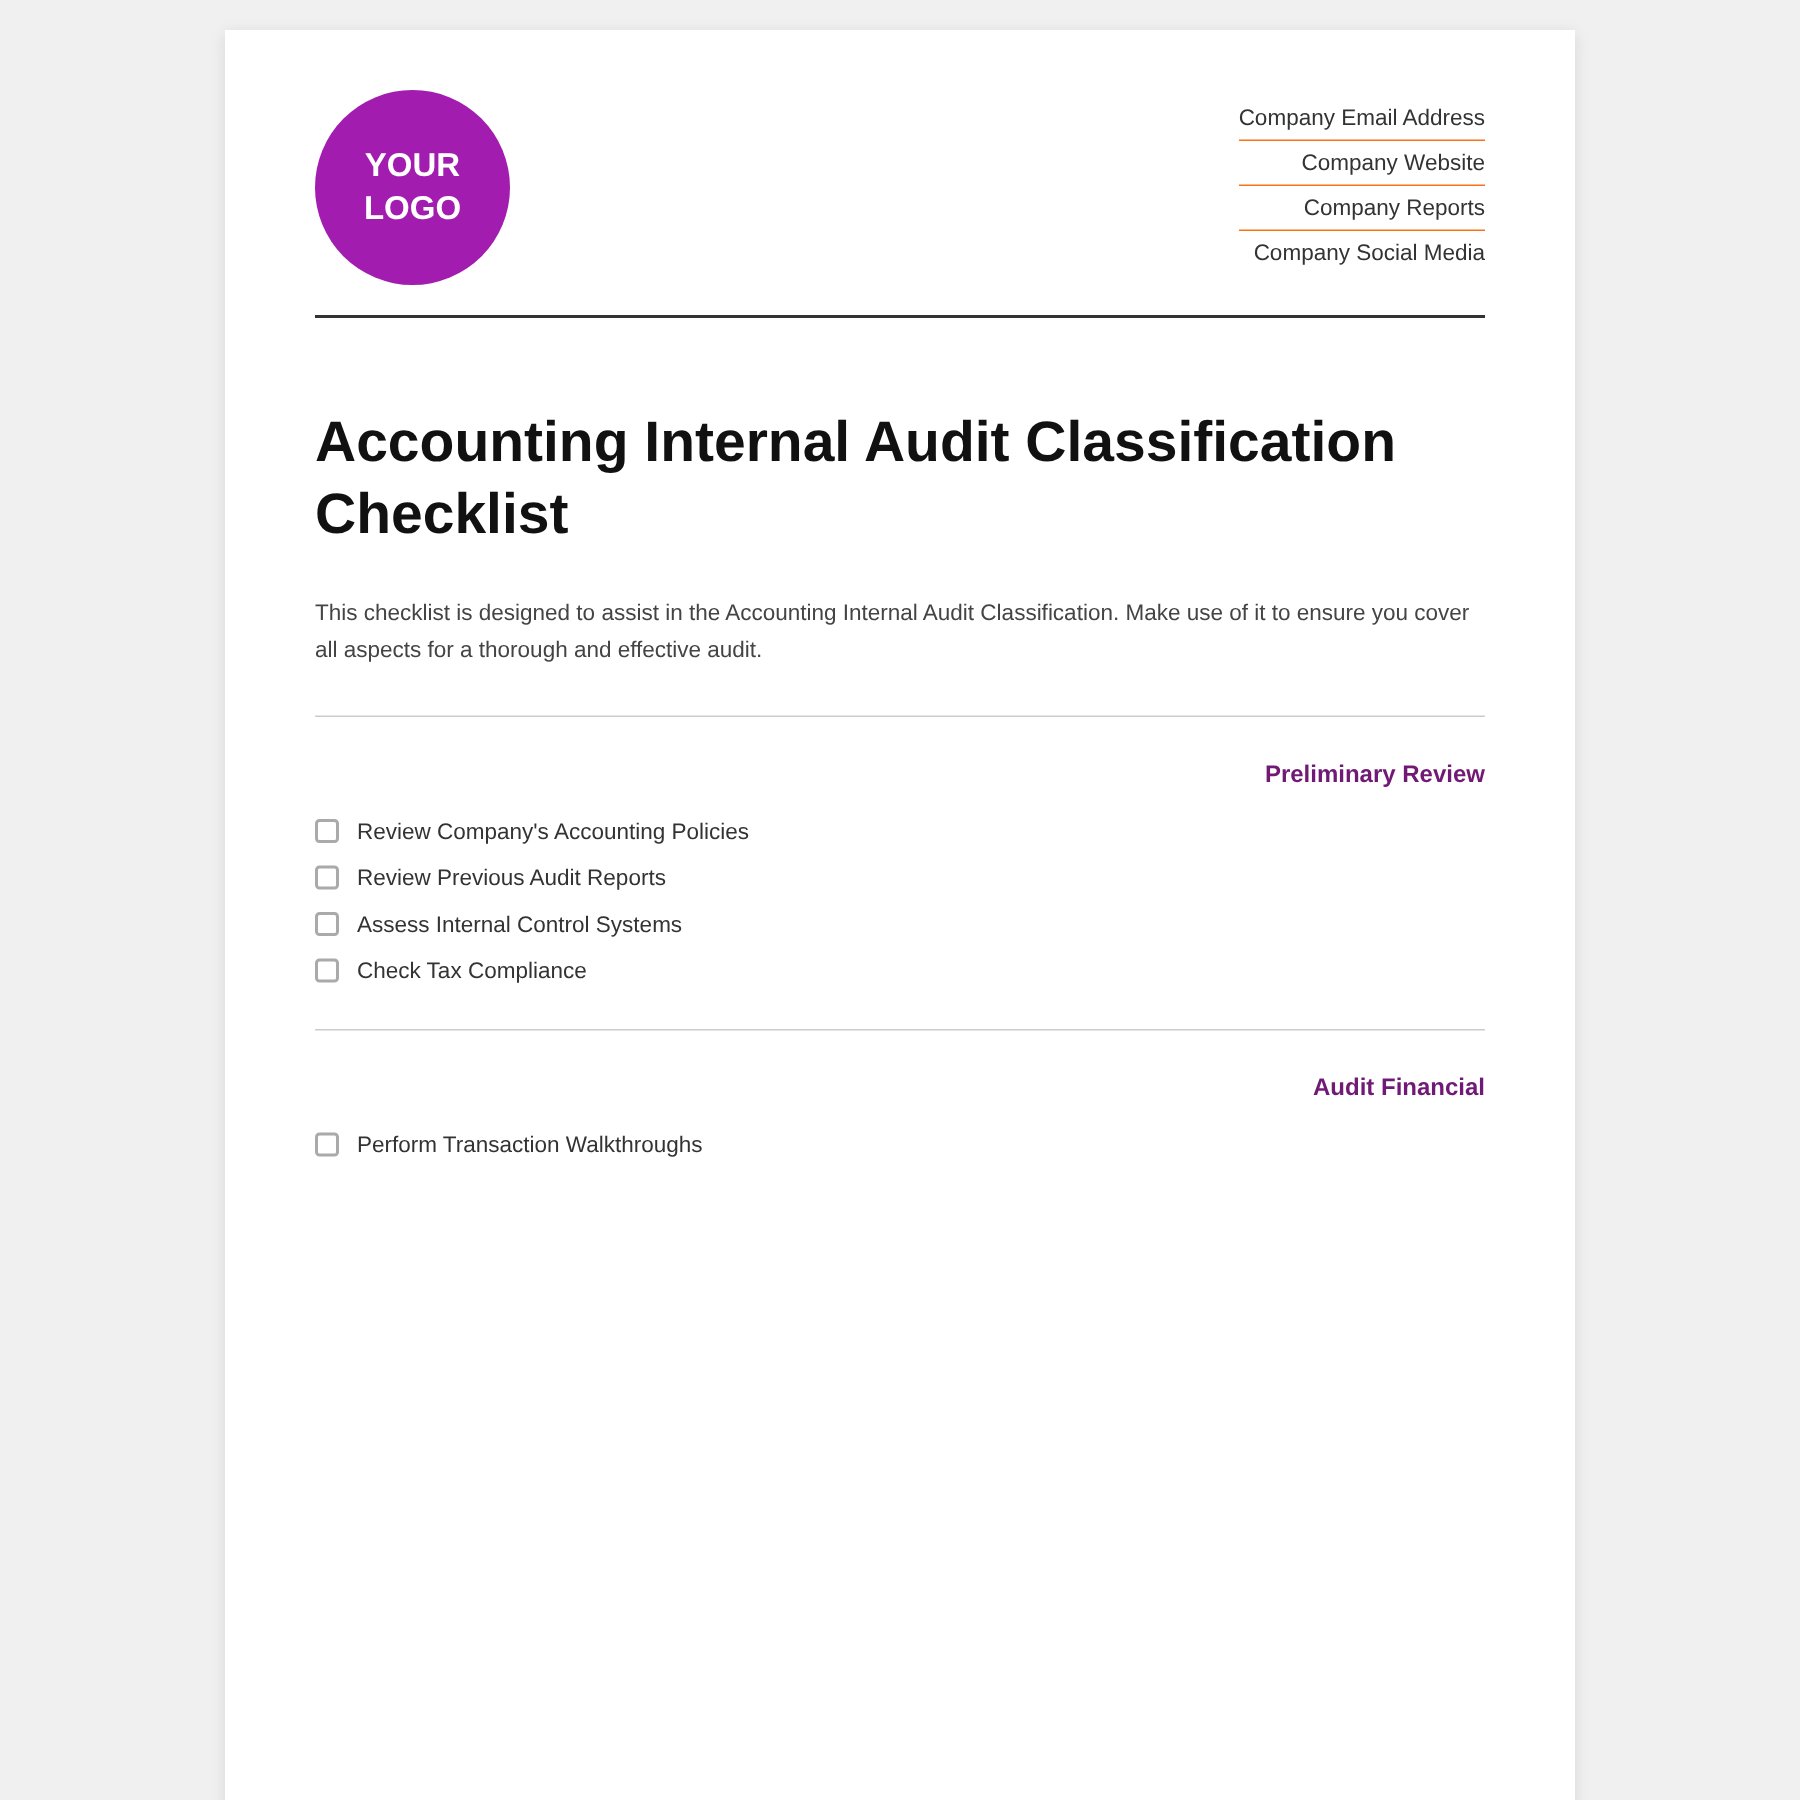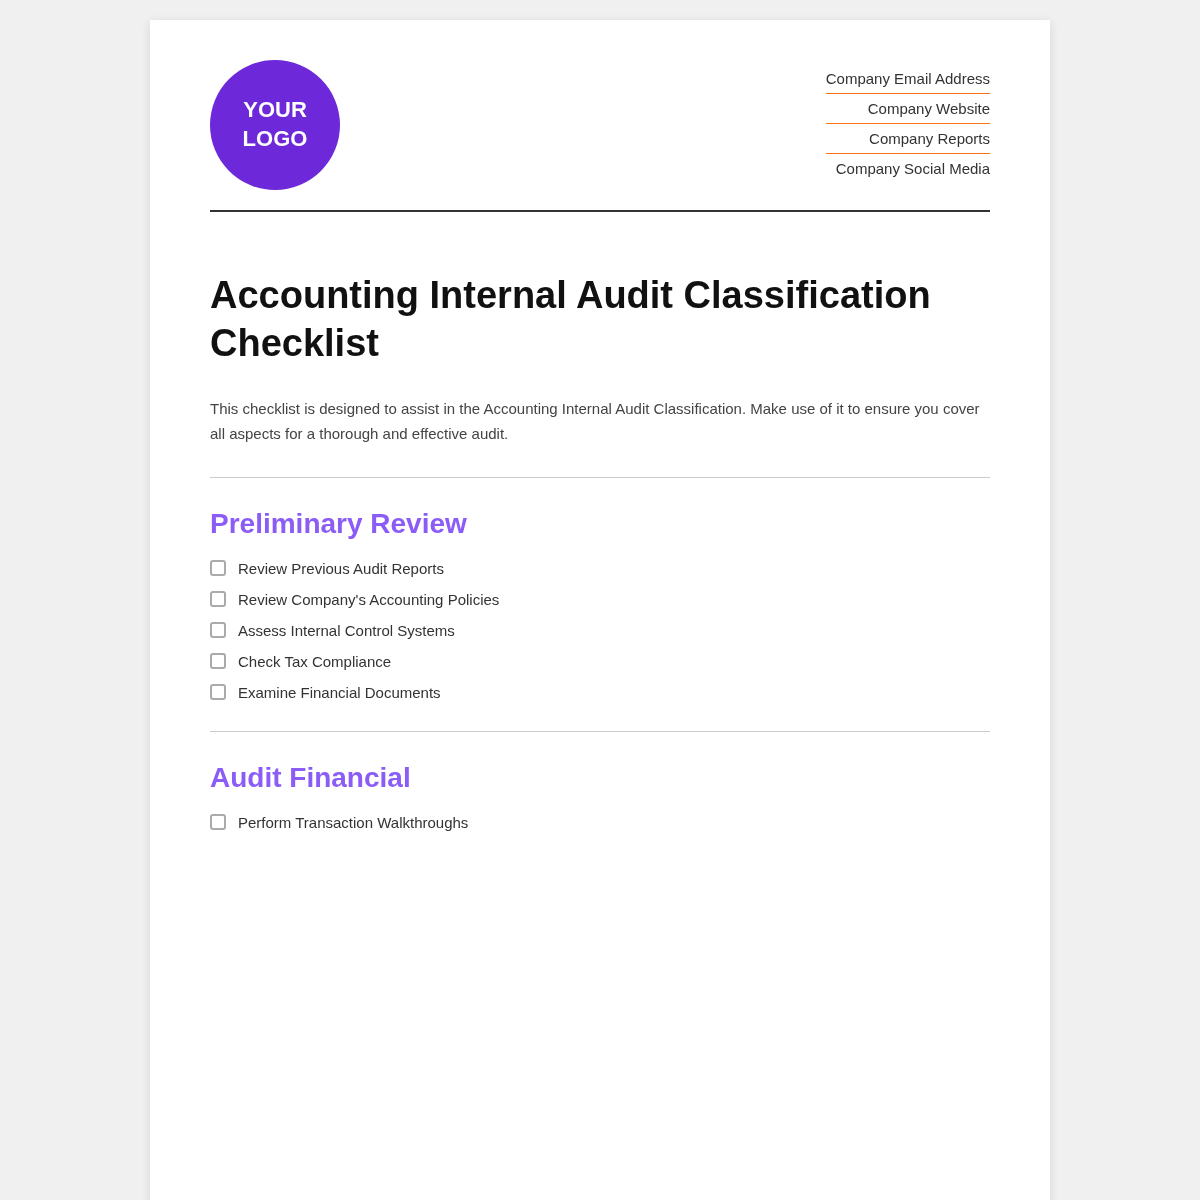--- a/index.html
+++ b/index.html
@@ -31,21 +31,21 @@
       justify-content: space-between;
       align-items: flex-start;
       padding-bottom: 20px;
       border-bottom: 2px solid #333;
       margin-bottom: 60px;
     }
 
     .logo-circle {
       width: 130px;
       height: 130px;
-      background: #6d28d9;
+      background: #a21caf;
       border-radius: 50%;
       display: flex;
       flex-direction: column;
       align-items: center;
       justify-content: center;
       color: #ffffff;
       font-size: 22px;
       font-weight: bold;
       line-height: 1.3;
       text-align: center;
@@ -87,25 +87,26 @@
       margin-bottom: 30px;
     }
 
     .section-divider {
       border: none;
       border-top: 1px solid #ccc;
       margin: 30px 0;
     }
 
     .section-title {
-      font-size: 28px;
+      font-size: 16px;
       font-weight: 900;
-      color: #8b5cf6;
+      color: #701a75;
       margin-bottom: 20px;
       margin-top: 20px;
+      text-align: right;
     }
 
     .checklist {
       list-style: none;
       padding: 0;
       margin: 0;
     }
 
     .checklist-item {
       display: flex;
@@ -149,37 +150,33 @@
 
   <p class="description">This checklist is designed to assist in the Accounting Internal Audit Classification. Make use of it to ensure you cover all aspects for a thorough and effective audit.</p>
 
   <hr class="section-divider">
 
   <div id="sections-container">
       <h2 class="section-title">Preliminary Review</h2>
       <ul class="checklist">
         <li class="checklist-item">
           <span class="checkbox"></span>
-          <span>Review Previous Audit Reports</span>
+          <span>Review Company's Accounting Policies</span>
         </li>
         <li class="checklist-item">
           <span class="checkbox"></span>
-          <span>Review Company's Accounting Policies</span>
+          <span>Review Previous Audit Reports</span>
         </li>
         <li class="checklist-item">
           <span class="checkbox"></span>
           <span>Assess Internal Control Systems</span>
         </li>
         <li class="checklist-item">
           <span class="checkbox"></span>
           <span>Check Tax Compliance</span>
-        </li>
-        <li class="checklist-item">
-          <span class="checkbox"></span>
-          <span>Examine Financial Documents</span>
         </li>
       </ul>
       <hr class="section-divider">
       <h2 class="section-title">Audit Financial</h2>
       <ul class="checklist">
         <li class="checklist-item">
           <span class="checkbox"></span>
           <span>Perform Transaction Walkthroughs</span>
         </li>
       </ul>

